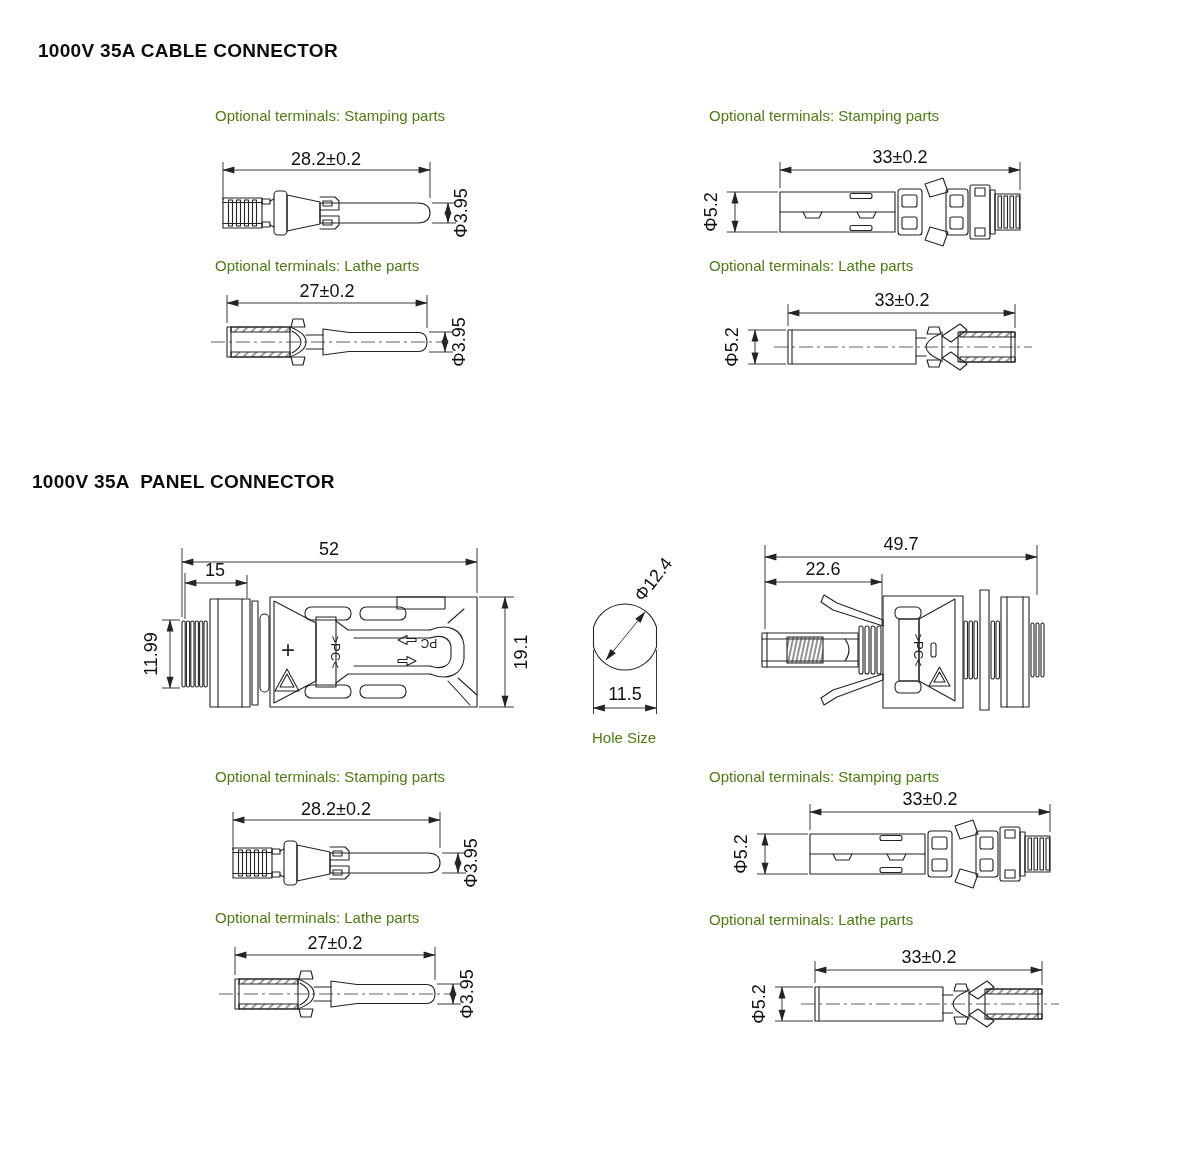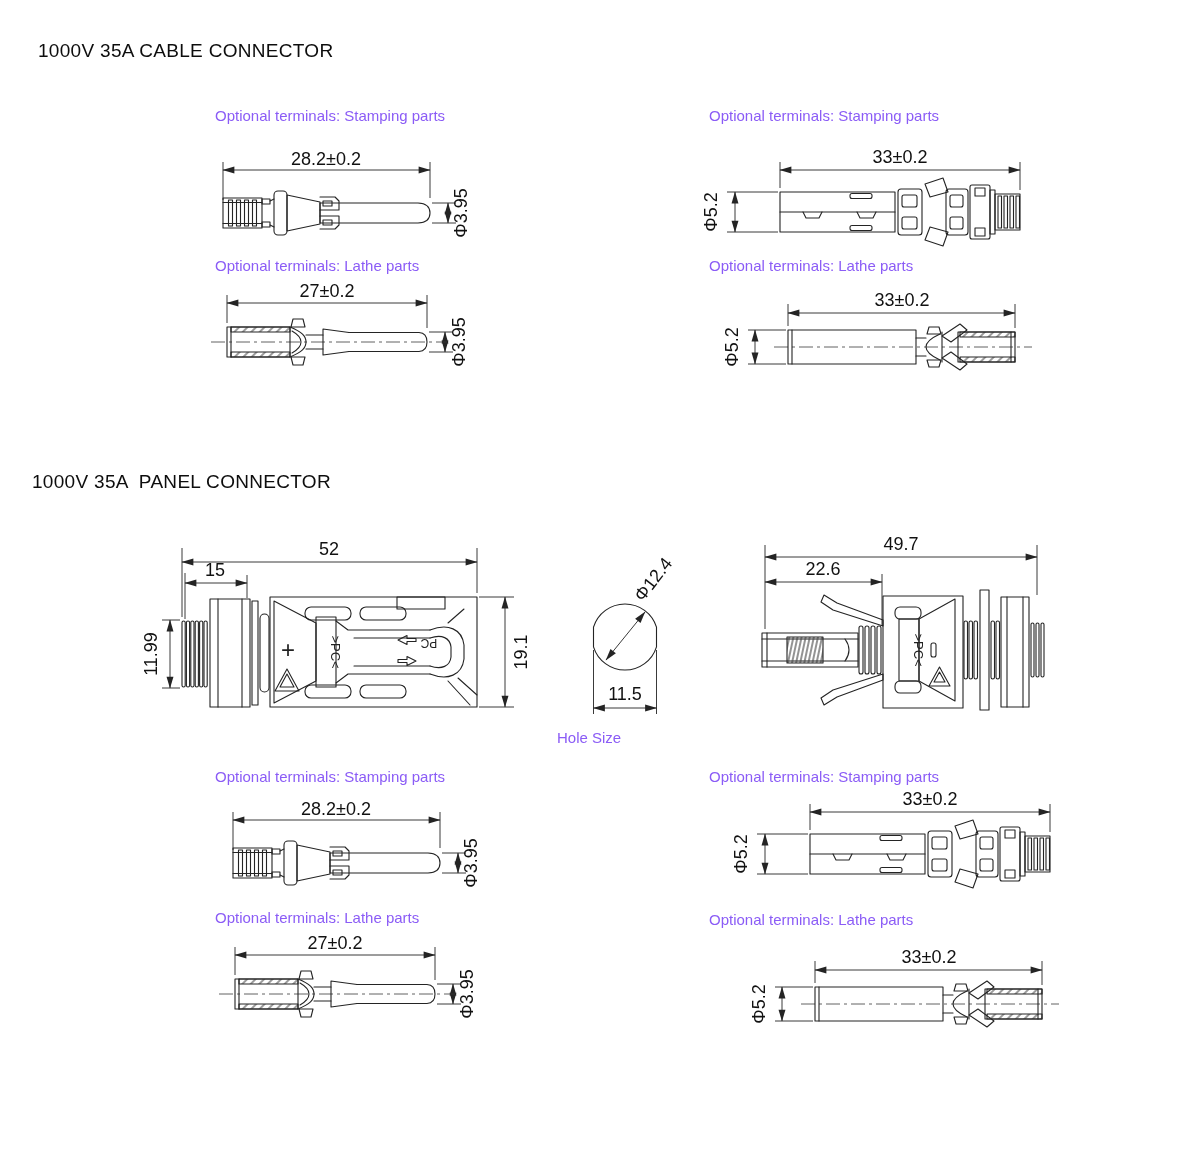--- a/index.html
+++ b/index.html
@@ -6,26 +6,26 @@
   html,body { background:#ffffff; }
   body {
     position:relative;
     width:1200px; height:1158px;
     font-family:"Liberation Sans", sans-serif;
     color:#111;
     overflow:hidden;
   }
   .title {
     position:absolute;
-    font-size:19px; font-weight:normal; letter-spacing:.3px;
+    font-size:19px; font-weight:bold; letter-spacing:.3px;
     white-space:pre; color:#0d0d0d;
   }
   .caption {
     position:absolute;
-    font-size:15px; color:#8b5cf6; white-space:pre;
+    font-size:15px; color:#4d7c0f; white-space:pre;
   }
   svg.diag { position:absolute; overflow:visible; }
 
   
   .part line, .part rect, .part path, .part polygon, .part polyline, .part circle {
     stroke:#242424; stroke-width:1.1; fill:none; stroke-linejoin:round; stroke-linecap:round;
   }
   .dim line, .dim path {
     stroke:#242424; stroke-width:0.9; fill:none;
   }
@@ -274,21 +274,21 @@
   </g>
   <g class="dim">
     <line x1="46" y1="107" x2="85" y2="59" marker-start="url(#arr)" marker-end="url(#arr)"></line>
     <line x1="33.5" y1="97" x2="33.5" y2="161"></line>
     <line x1="96.5" y1="97" x2="96.5" y2="161"></line>
     <line x1="33.5" y1="155" x2="96.5" y2="155" marker-start="url(#arr)" marker-end="url(#arr)"></line>
   </g>
   <text class="dimtxt" transform="translate(98,30) rotate(-52)" text-anchor="middle">Φ12.4</text>
   <text class="dimtxt" x="65" y="147" text-anchor="middle">11.5</text>
 </svg>
-<div class="caption" style="left:557px; top:729px">Hole Size</div>
+<div class="caption" style="left:592px; top:729px">Hole Size</div>
 
 <svg class="diag" style="left:745px; top:533px" width="330" height="195" viewBox="0 0 330 195">
   <g class="dim">
     <line x1="20" y1="12" x2="20" y2="96"></line>
     <line x1="292" y1="12" x2="292" y2="62"></line>
     <line x1="20" y1="24" x2="292" y2="24" marker-start="url(#arr)" marker-end="url(#arr)"></line>
     <line x1="137" y1="41" x2="137" y2="92"></line>
     <line x1="20" y1="49" x2="137" y2="49" marker-start="url(#arr)" marker-end="url(#arr)"></line>
   </g>
   <g class="part">

